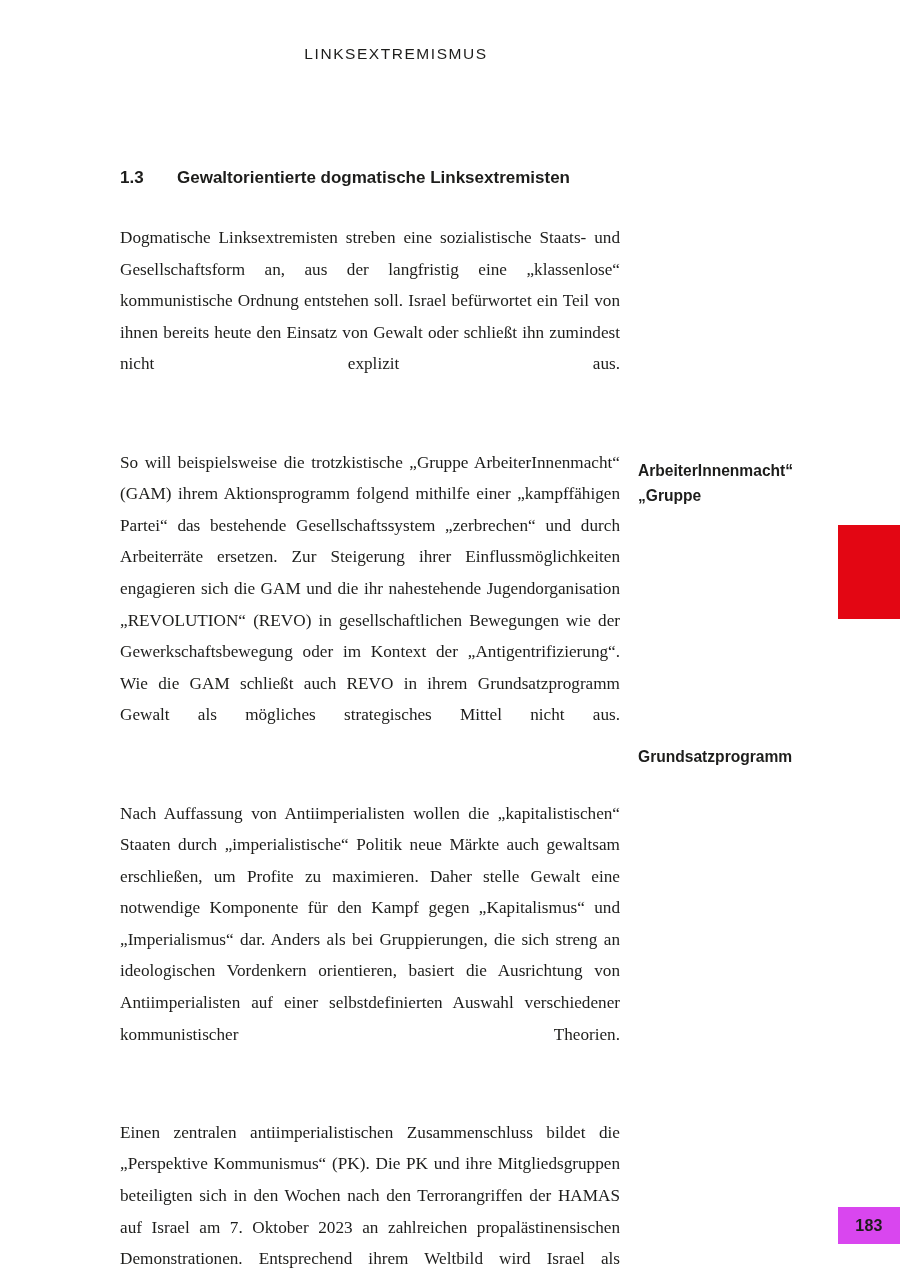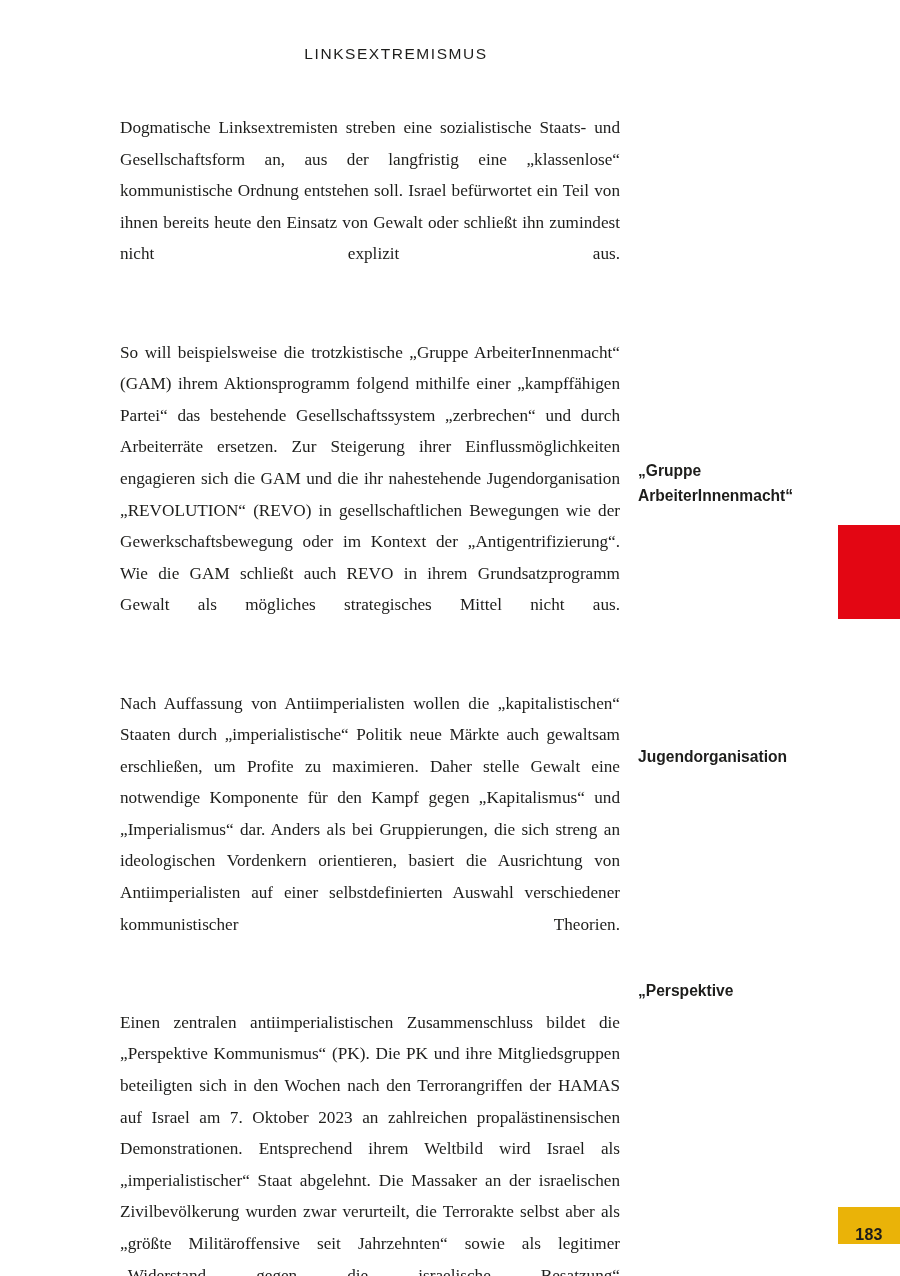--- a/index.html
+++ b/index.html
@@ -123,41 +123,44 @@
   }
 </style>
 </head>
 <body style="background: rgb(255, 255, 255);">
 
 <div class="running-head">LINKSEXTREMISMUS</div>
 
 <div class="text-column">
 
 
+  <div class="section-heading">
+    <span class="num">1.3</span>
+    <span class="title">Gewaltorientierte dogmatische Linksextremisten</span>
+  </div>
 
   <p class="para force-justify">Dogmatische Linksextremisten streben eine sozialistische Staats- und Gesellschaftsform an, aus der langfristig eine „klassenlose“ kommunistische Ordnung entstehen soll. Israel befürwortet ein Teil von ihnen bereits heute den Einsatz von Gewalt oder schließt ihn zumindest nicht explizit aus.</p>
 
   <p class="para force-justify">So will beispielsweise die trotzkistische „Gruppe ArbeiterInnen­macht“ (GAM) ihrem Aktionsprogramm folgend mithilfe einer „kampffähigen Partei“ das bestehende Gesellschaftssystem „zer­brechen“ und durch Arbeiterräte ersetzen. Zur Steigerung ihrer Einflussmöglichkeiten engagieren sich die GAM und die ihr na­hestehende Jugendorganisation „REVOLUTION“ (REVO) in gesell­schaftlichen Bewegungen wie der Gewerkschaftsbewegung oder im Kontext der „Antigentrifizierung“. Wie die GAM schließt auch REVO in ihrem Grundsatzprogramm Gewalt als mögliches strate­gisches Mittel nicht aus.</p>
 
   <p class="para force-justify">Nach Auffassung von Antiimperialisten wollen die „kapitalisti­schen“ Staaten durch „imperialistische“ Politik neue Märkte auch gewaltsam erschließen, um Profite zu maximieren. Daher stelle Gewalt eine notwendige Komponente für den Kampf gegen „Kapi­talismus“ und „Imperialismus“ dar. Anders als bei Gruppierungen, die sich streng an ideologischen Vordenkern orientieren, basiert die Ausrichtung von Antiimperialisten auf einer selbstdefinierten Auswahl verschiedener kommunistischer Theorien.</p>
 
   <p class="para force-justify">Einen zentralen antiimperialistischen Zusammenschluss bildet die „Perspektive Kommunismus“ (PK). Die PK und ihre Mitglieds­gruppen beteiligten sich in den Wochen nach den Terrorangriffen der HAMAS auf Israel am 7. Oktober 2023 an zahlreichen propa­lästinensischen Demonstrationen. Entsprechend ihrem Weltbild wird Israel als „imperialistischer“ Staat abgelehnt. Die Massaker an der israelischen Zivilbevölkerung wurden zwar verurteilt, die Ter­rorakte selbst aber als „größte Militäroffensive seit Jahrzehnten“ sowie als legitimer „Widerstand gegen die israelische Besatzung“</p>
 
 </div>
 
 <div class="margin-note" id="note-gam">
+  <span class="line">ArbeiterInnenmacht“</span>
   <span class="line">„Gruppe</span>
-  <span class="line">ArbeiterInnenmacht“</span>
 </div>
 
 <div class="margin-note" id="note-anti">
-  <span class="line">Jugendorganisation</span>
+  <span class="line">Grundsatzprogramm</span>
 </div>
 
 <div class="margin-note" id="note-pk">
-  <span class="line">„Perspektive</span>
 </div>
 
 <div class="edge-tab" style="background: rgb(227, 6, 19);"></div>
 
-<div class="folio-box" style="background: #eab308; align-items: flex-end;">
+<div class="folio-box" style="background: #d946ef;">
   <span class="folio-num">183</span>
 </div>
 
 </body></html>

